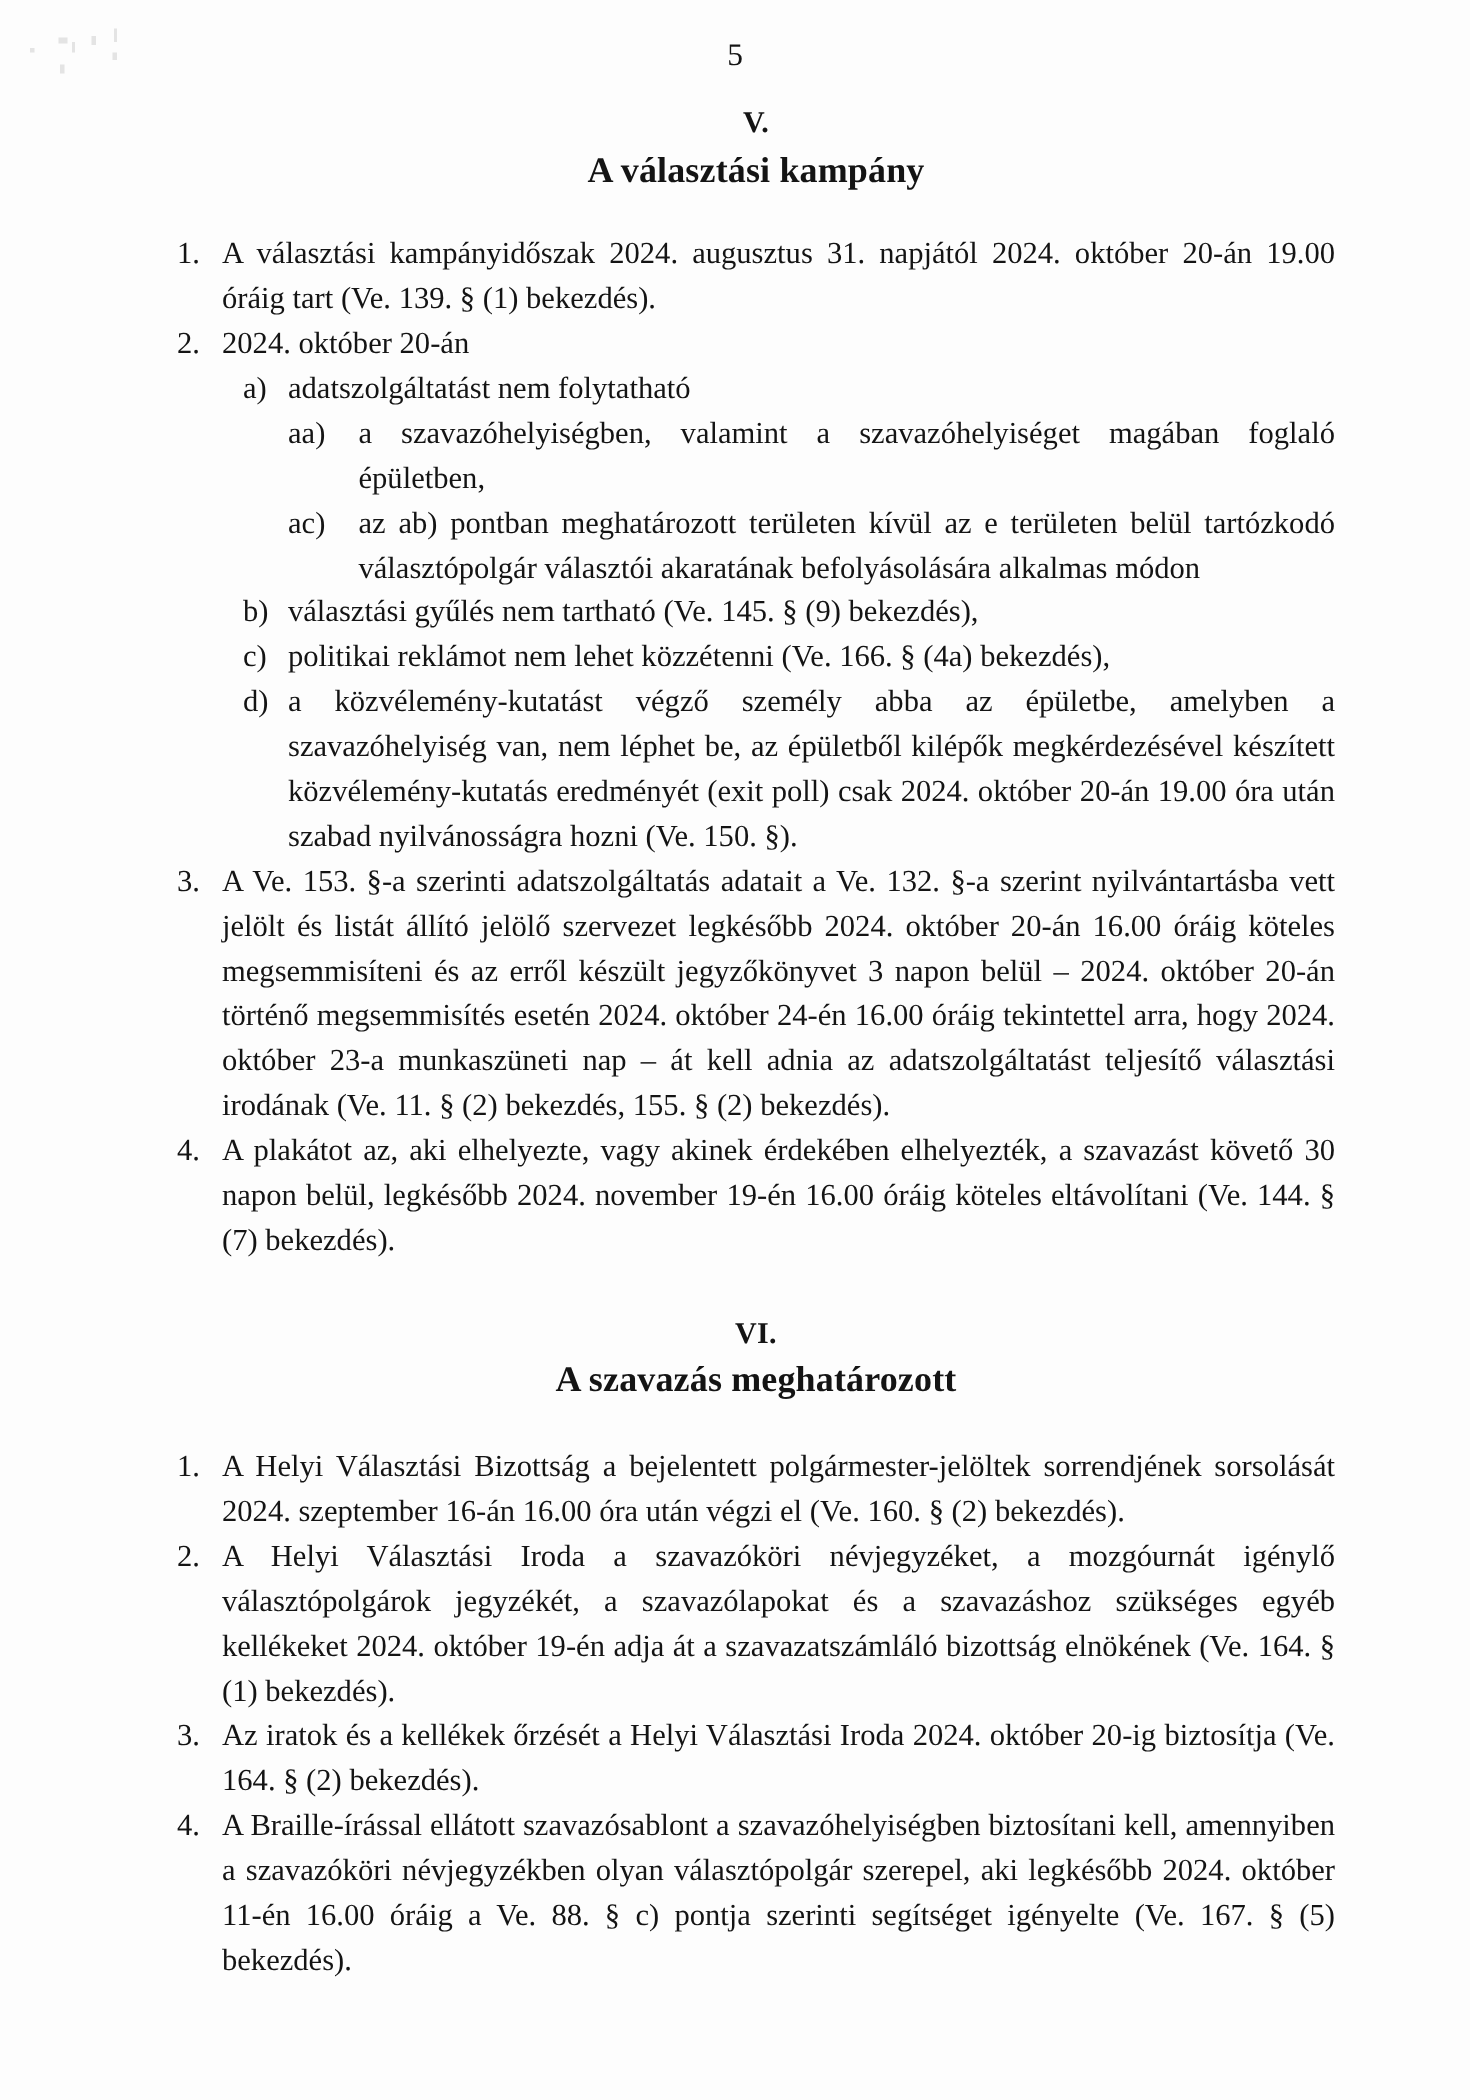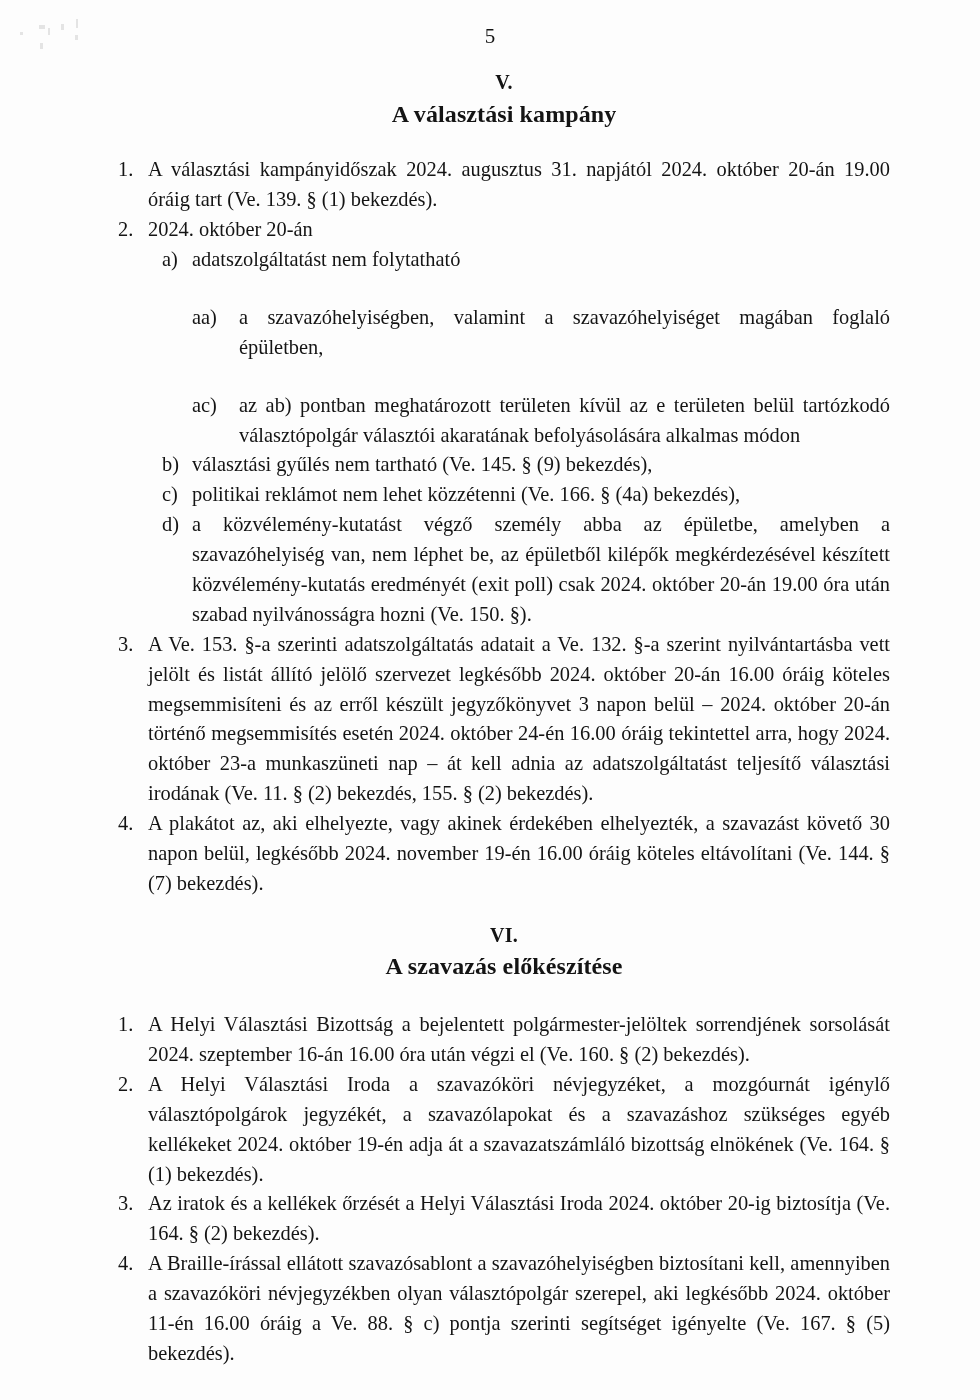--- a/index.html
+++ b/index.html
@@ -70,21 +70,21 @@
     letter-spacing: .3px;
   }
   .section-heading .title {
     display: block;
     font-size: 24px;
     letter-spacing: .1px;
     margin-top: 3px;
   }
 
   .heading-v  { margin-top: 0; }
-  .heading-vi { margin-top: 24px; }
+  .heading-vi { margin-top: 34px; }
 
   .list {
     margin: 0;
     padding: 0;
     list-style: none;
   }
   .list-v  { margin-top: 26px; }
   .list-vi { margin-top: 28px; }
 
   
@@ -117,21 +117,20 @@
     position: absolute;
     left: 44px;
     top: 0;
     width: 30px;
     text-align: left;
   }
 
   
   .lvl3 {
     padding-left: 121px;
-    margin-top: 28px;
   }
   .lvl3 > .marker {
     position: absolute;
     left: 74px;
     top: 0;
     width: 47px;
     text-align: left;
   }
 
   
@@ -204,21 +203,21 @@
         <span class="body">A Ve. 153. §-a szerinti adatszolgáltatás adatait a Ve. 132. §-a szerint nyilvántartásba vett jelölt és listát állító jelölő szervezet legkésőbb 2024. október 20-án 16.00 óráig köteles megsemmisíteni és az erről készült jegyzőkönyvet 3 napon belül – 2024. október 20-án történő megsemmisítés esetén 2024. október 24-én 16.00 óráig tekintettel arra, hogy 2024. október 23-a munkaszüneti nap – át kell adnia az adatszolgáltatást teljesítő választási irodának (Ve. 11. § (2) bekezdés, 155. § (2) bekezdés).</span>
       </li>
       <li class="item lvl1">
         <span class="marker">4.</span>
         <span class="body">A plakátot az, aki elhelyezte, vagy akinek érdekében elhelyezték, a szavazást követő 30 napon belül, legkésőbb 2024. november 19-én 16.00 óráig köteles eltávolítani (Ve. 144. § (7) bekezdés).</span>
       </li>
     </ol>
 
     <div class="section-heading heading-vi">
       <span class="numeral">VI.</span>
-      <span class="title">A szavazás előkészítése</span>
+      <span class="title">A szavazás meghatározott</span>
     </div>
 
     <ol class="list list-vi">
       <li class="item lvl1">
         <span class="marker">1.</span>
         <span class="body">A Helyi Választási Bizottság a bejelentett polgármester-jelöltek sorrendjének sorsolását 2024. szeptember 16-án 16.00 óra után végzi el (Ve. 160. § (2) bekezdés).</span>
       </li>
       <li class="item lvl1">
         <span class="marker">2.</span>
         <span class="body">A Helyi Választási Iroda a szavazóköri névjegyzéket, a mozgóurnát igénylő választópolgárok jegyzékét, a szavazólapokat és a szavazáshoz szükséges egyéb kellékeket 2024. október 19-én adja át a szavazatszámláló bizottság elnökének (Ve. 164. § (1) bekezdés).</span>

